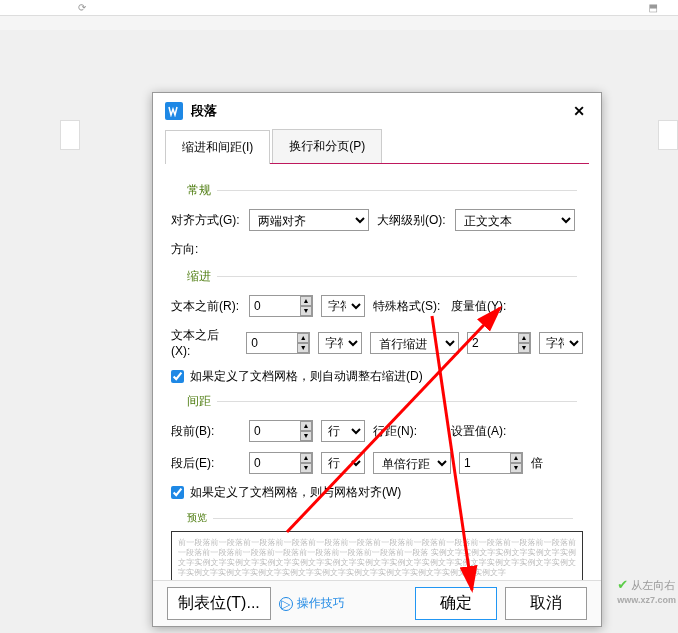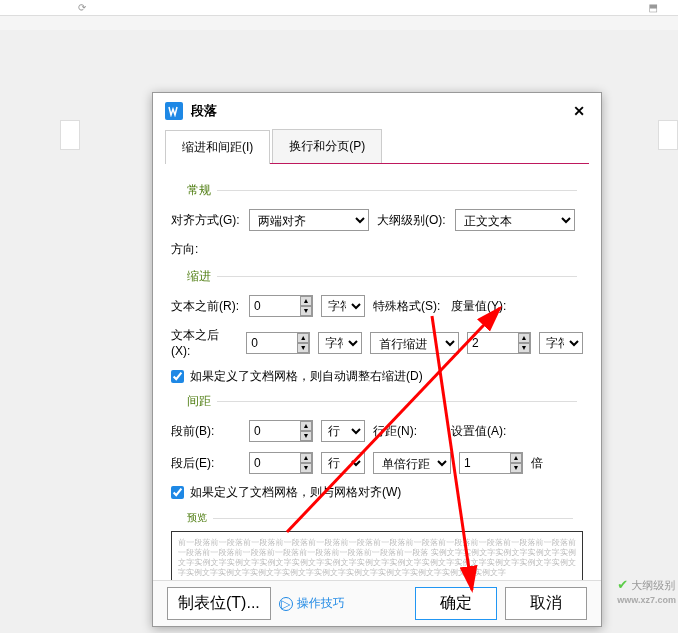--- a/index.html
+++ b/index.html
@@ -194,15 +194,15 @@
     <marker id="ah" markerWidth="10" markerHeight="10" refX="8" refY="3" orient="auto">
       <polygon points="0,0 9,3 0,6" fill="#ff0000"></polygon>
     </marker>
   </defs>
   <line x1="135" y1="440" x2="348" y2="216" stroke="#ff0000" stroke-width="3" marker-end="url(#ah)"></line>
   <line x1="280" y1="224" x2="320" y2="498" stroke="#ff0000" stroke-width="3" marker-end="url(#ah)"></line>
 </svg>
 
 <div class="watermark">
   <span class="wm-logo">✔</span>
-  <span>大纲级别</span><br>
+  <span>从左向右</span><br>
   <span class="wm-url">www.xz7.com</span>
 </div>
 
 </body></html>

